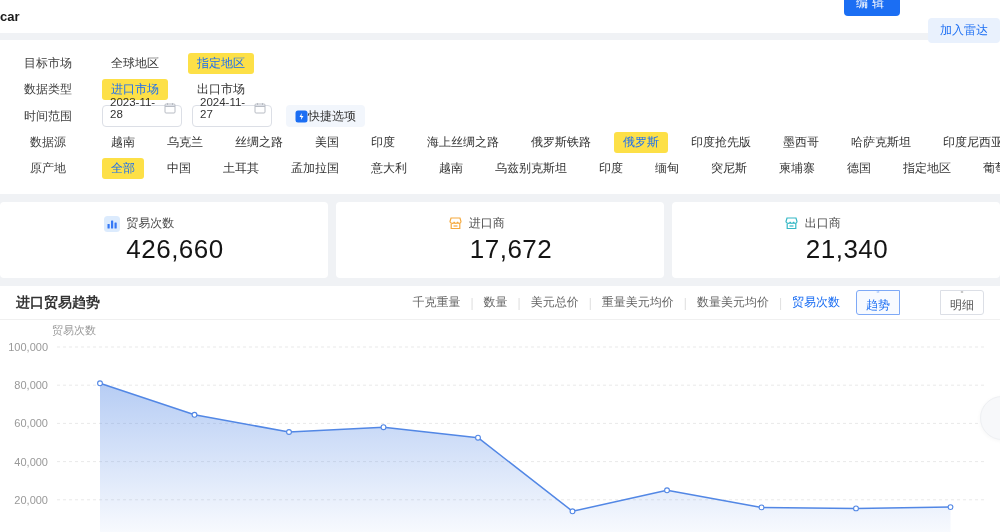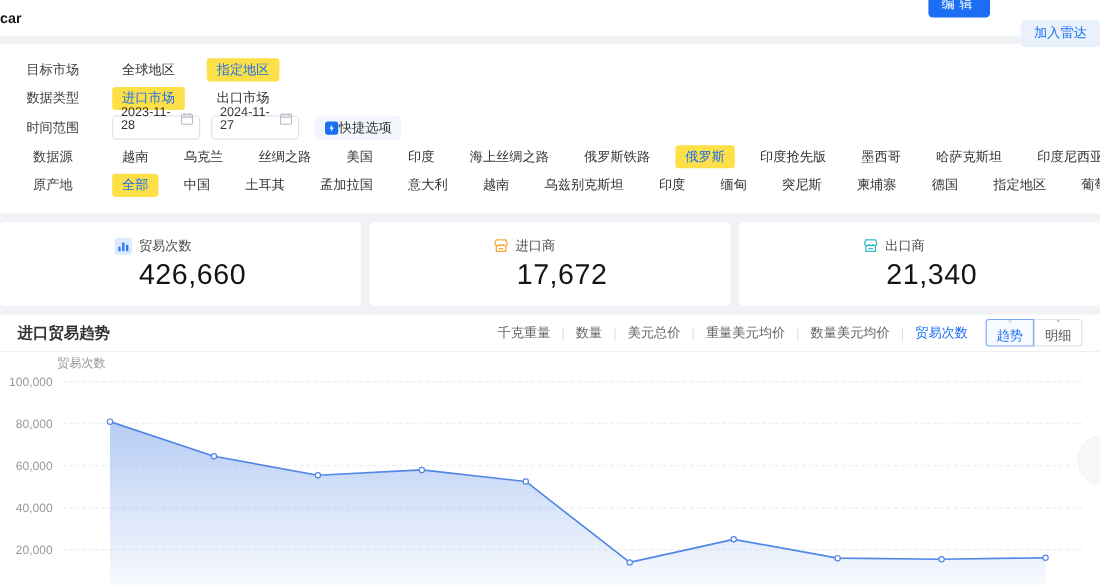--- a/index.html
+++ b/index.html
@@ -41,21 +41,21 @@
   .chart-title { font-size:14px; color:#333; font-weight:600; }
   .metric-tabs { margin-left:auto; display:flex; align-items:center; color:#666; }
   .metric-tab { cursor:pointer; white-space:nowrap; }
   .metric-tab.sel { color:#1b6ef3; }
   .metric-sep { color:#e0e0e0; margin:0 10px; }
   .seg-group { display:flex; margin-left:16px; }
   .seg-btn { height:25px; display:flex; align-items:center; gap:4px; padding:0 9px; background:#fff; border:1px solid #dcdfe6; color:#555; font-size:12px; cursor:pointer; font-family:inherit;flex-direction:column; }
   .seg-btn:first-child { border-radius:3px 0 0 3px; }
   .seg-btn:last-child { border-radius:0 3px 3px 0; border-left:none; }
   .seg-btn.sel { border:1px solid #7ea9f6; background:#f7faff; color:#1b6ef3; }
-  .seg-btn.sel + .seg-btn { border-left:1px solid #dcdfe6; }
+  .seg-btn.sel + .seg-btn { border-left:1px solid #dcdfe6;margin-left:40px; }
 
   #trend-chart { display:block; }
   .tick { font-size:11px; fill:#999; }
   .ax-title { font-size:11px; fill:#999; }
 
   .float-ball { position:absolute; left:980px; top:396px; width:44px; height:44px; border-radius:50%; background:#f7f8fa; border:1px solid #eef0f3; box-shadow:0 1px 4px rgba(0,0,0,0.04); }
 </style>
 </head>
 <body>
 

